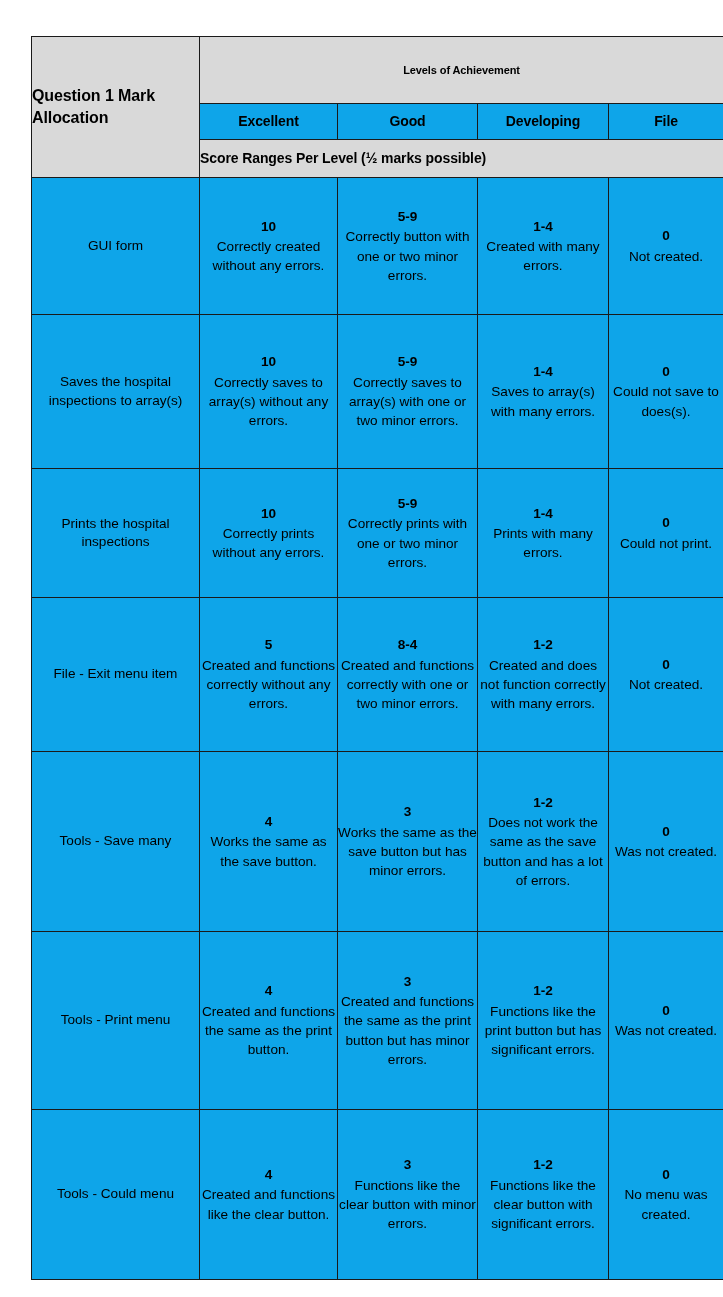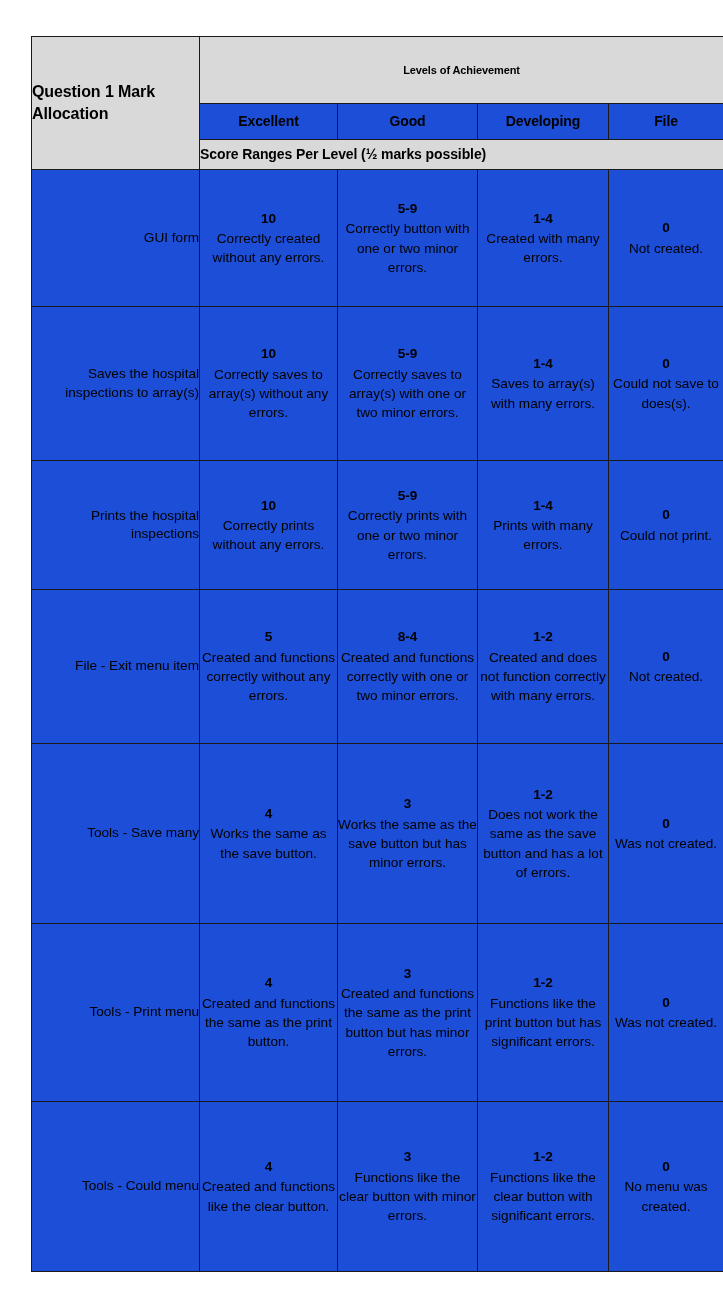--- a/index.html
+++ b/index.html
@@ -31,21 +31,21 @@
     table-layout: fixed;
     font-size: 13.5px;
     line-height: 1.33;
   }
 
   .rubric-table td,
   .rubric-table th {
     border: 1.6px solid #1a1a1a;
     padding: 0;
     vertical-align: middle;
-    background: #1d4ed8;
+    background: #0ea5e9;
   }
 
   
   col.c-criterion { width: 168px; }
   col.c-excellent { width: 138px; }
   col.c-good      { width: 140px; }
   col.c-developing{ width: 131px; }
   col.c-poor      { width: 115px; }
 
   .hdr-gray { background: #d9d9d9 !important; }
@@ -77,21 +77,21 @@
   .hdr-scoreranges-cell {
     font-weight: bold;
     font-size: 14px;
     padding: 6px 4px 7px 10px;
     text-align: left;
     letter-spacing: -0.1px;
   }
 
   .criterion-cell {
     padding: 6px 8px 6px 12px;
-    text-align: right;
+    text-align: center;
     font-size: 13.6px;
     line-height: 1.36;
   }
 
   .level-cell {
     padding: 9px 8px 10px;
     text-align: center;
     vertical-align: top;
     font-size: 13.6px;
     line-height: 1.42;
@@ -102,21 +102,21 @@
     font-weight: bold;
     margin-bottom: 1px;
   }
   .level-cell .desc {
     display: block;
   }
 
   
   tr.r-head-1 { height: 67px; }
   tr.r-head-2 { height: 36px; }
-  tr.r-head-3 { height: 30px; }
+  tr.r-head-3 { height: 38px; }
   tr.r-gui        { height: 137px; }
   tr.r-saves      { height: 154px; }
   tr.r-prints     { height: 129px; }
   tr.r-fileexit   { height: 154px; }
   tr.r-toolssave  { height: 180px; }
   tr.r-toolsprint { height: 178px; }
   tr.r-toolsclear { height: 170px; }
 </style>
 </head>
 <body>

